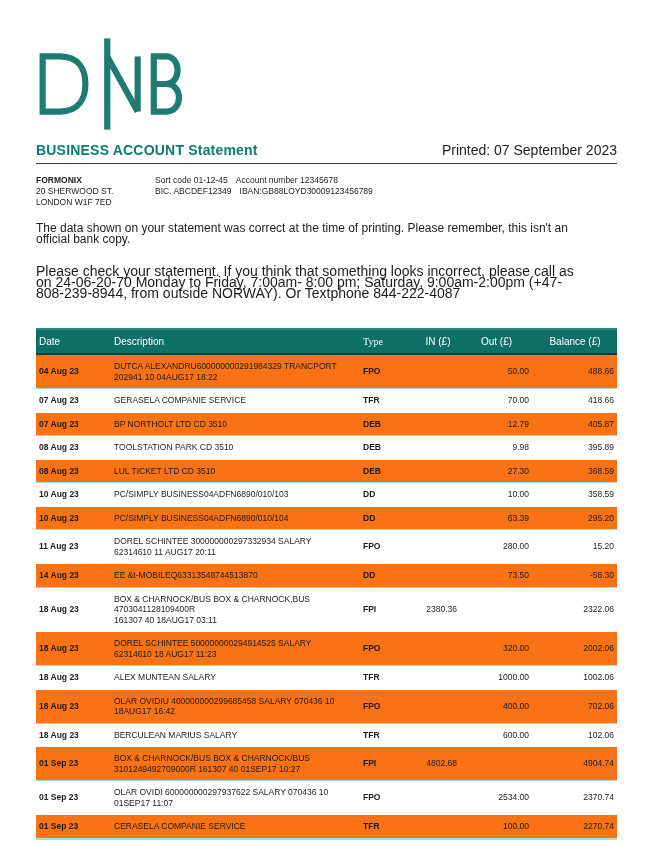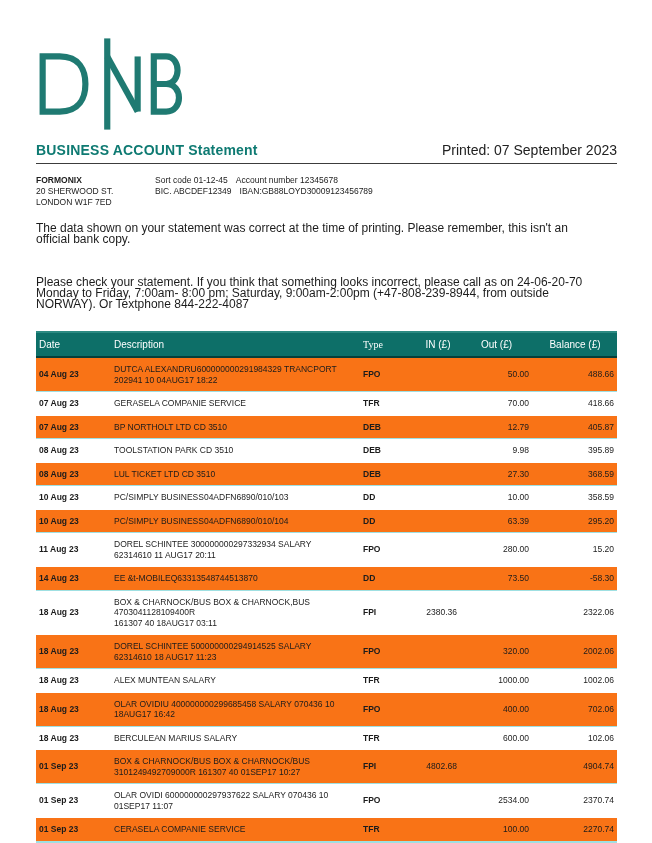--- a/index.html
+++ b/index.html
@@ -19,24 +19,24 @@
 
   
   .info-row { display:flex; margin-top:11px; font-size:8.5px; line-height:11px; }
   .holder { width:119px; }
   .holder .name { font-weight:bold; }
   .acct { margin-left:0; }
   .acct .l1 span { margin-right:8px; }
   .acct .l2 span { margin-right:8px; }
 
   .notice1 { margin-top:15px; font-size:12px; line-height:11px; width:560px; }
-  .notice2 { margin-top:32px; font-size:12px; line-height:11px; width:548px; }
-
-  
-  table { border-collapse:collapse; width:581px; margin-top:21px; table-layout:fixed; }
+  .notice2 { margin-top:21px; font-size:14px; line-height:11px; width:548px; }
+
+  
+  table { border-collapse:collapse; width:581px; margin-top:29px; table-layout:fixed; }
   col.w-date{width:74px;} col.w-desc{width:245px;} col.w-type{width:60px;}
   col.w-in{width:45px;} col.w-out{width:72px;} col.w-bal{width:85px;}
   thead th {
     background:#0d6f68; color:#ffffff; font-weight:normal; font-size:10px;
     padding:6px 4px 6px 4px; border-top:2px solid #2b8a82; border-bottom:2px solid #053f3a;
   }
   thead th.th-date { padding-left:3px; text-align:left; }
   thead th.th-desc { text-align:left; padding-left:4px; }
   thead th.th-type { text-align:left; padding-left:8px;font-family:Liberation Serif, serif; }
   thead th.num { text-align:center; padding-right:3px; }

